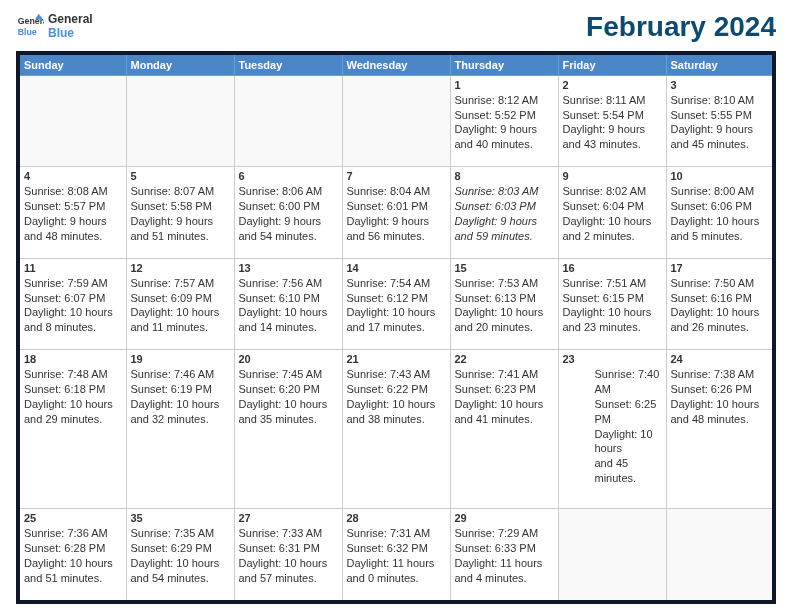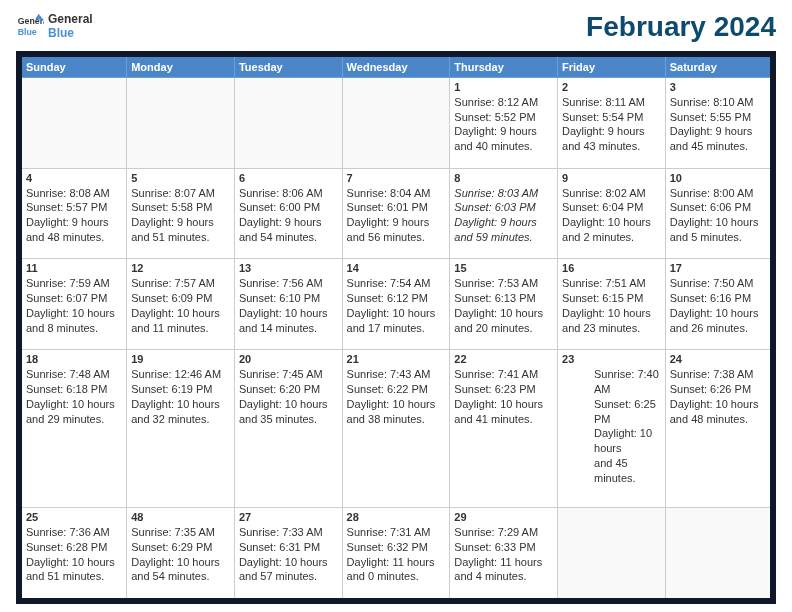--- a/index.html
+++ b/index.html
@@ -40,21 +40,21 @@
       font-weight: bold;
       color: #0c4a6e;
       line-height: 1.1;
     }
     .subtitle {
       font-size: 14px;
       color: #555;
     }
     .calendar {
       flex: 1;
-      border: 6px solid #0f172a;
+      border: 4px solid #0f172a;
       border-collapse: collapse;
       width: 100%;
       table-layout: fixed;
     }
     .calendar th {
       background-color: #4a86c8;
       color: #fff;
       font-size: 11px;
       font-weight: bold;
       padding: 4px 4px;
@@ -256,21 +256,21 @@
         <tr>
           <td>
             <span class="day-num">18</span>
             <div class="day-info" style="white-space: pre-line;">Sunrise: 7:48 AM
 Sunset: 6:18 PM
 Daylight: 10 hours
 and 29 minutes.</div>
           </td>
           <td>
             <span class="day-num">19</span>
-            <div class="day-info" style="white-space: pre-line;">Sunrise: 12:46 AM
+            <div class="day-info" style="white-space: pre-line;">Sunrise: 7:46 AM
 Sunset: 6:19 PM
 Daylight: 10 hours
 and 32 minutes.</div>
           </td>
           <td>
             <span class="day-num">20</span>
             <div class="day-info" style="white-space: pre-line;">Sunrise: 7:45 AM
 Sunset: 6:20 PM
 Daylight: 10 hours
 and 35 minutes.</div>
@@ -306,21 +306,21 @@
         </tr>
         <tr>
           <td>
             <span class="day-num">25</span>
             <div class="day-info" style="white-space: pre-line;">Sunrise: 7:36 AM
 Sunset: 6:28 PM
 Daylight: 10 hours
 and 51 minutes.</div>
           </td>
           <td>
-            <span class="day-num">48</span>
+            <span class="day-num">35</span>
             <div class="day-info" style="white-space: pre-line;">Sunrise: 7:35 AM
 Sunset: 6:29 PM
 Daylight: 10 hours
 and 54 minutes.</div>
           </td>
           <td>
             <span class="day-num">27</span>
             <div class="day-info" style="white-space: pre-line;">Sunrise: 7:33 AM
 Sunset: 6:31 PM
 Daylight: 10 hours

